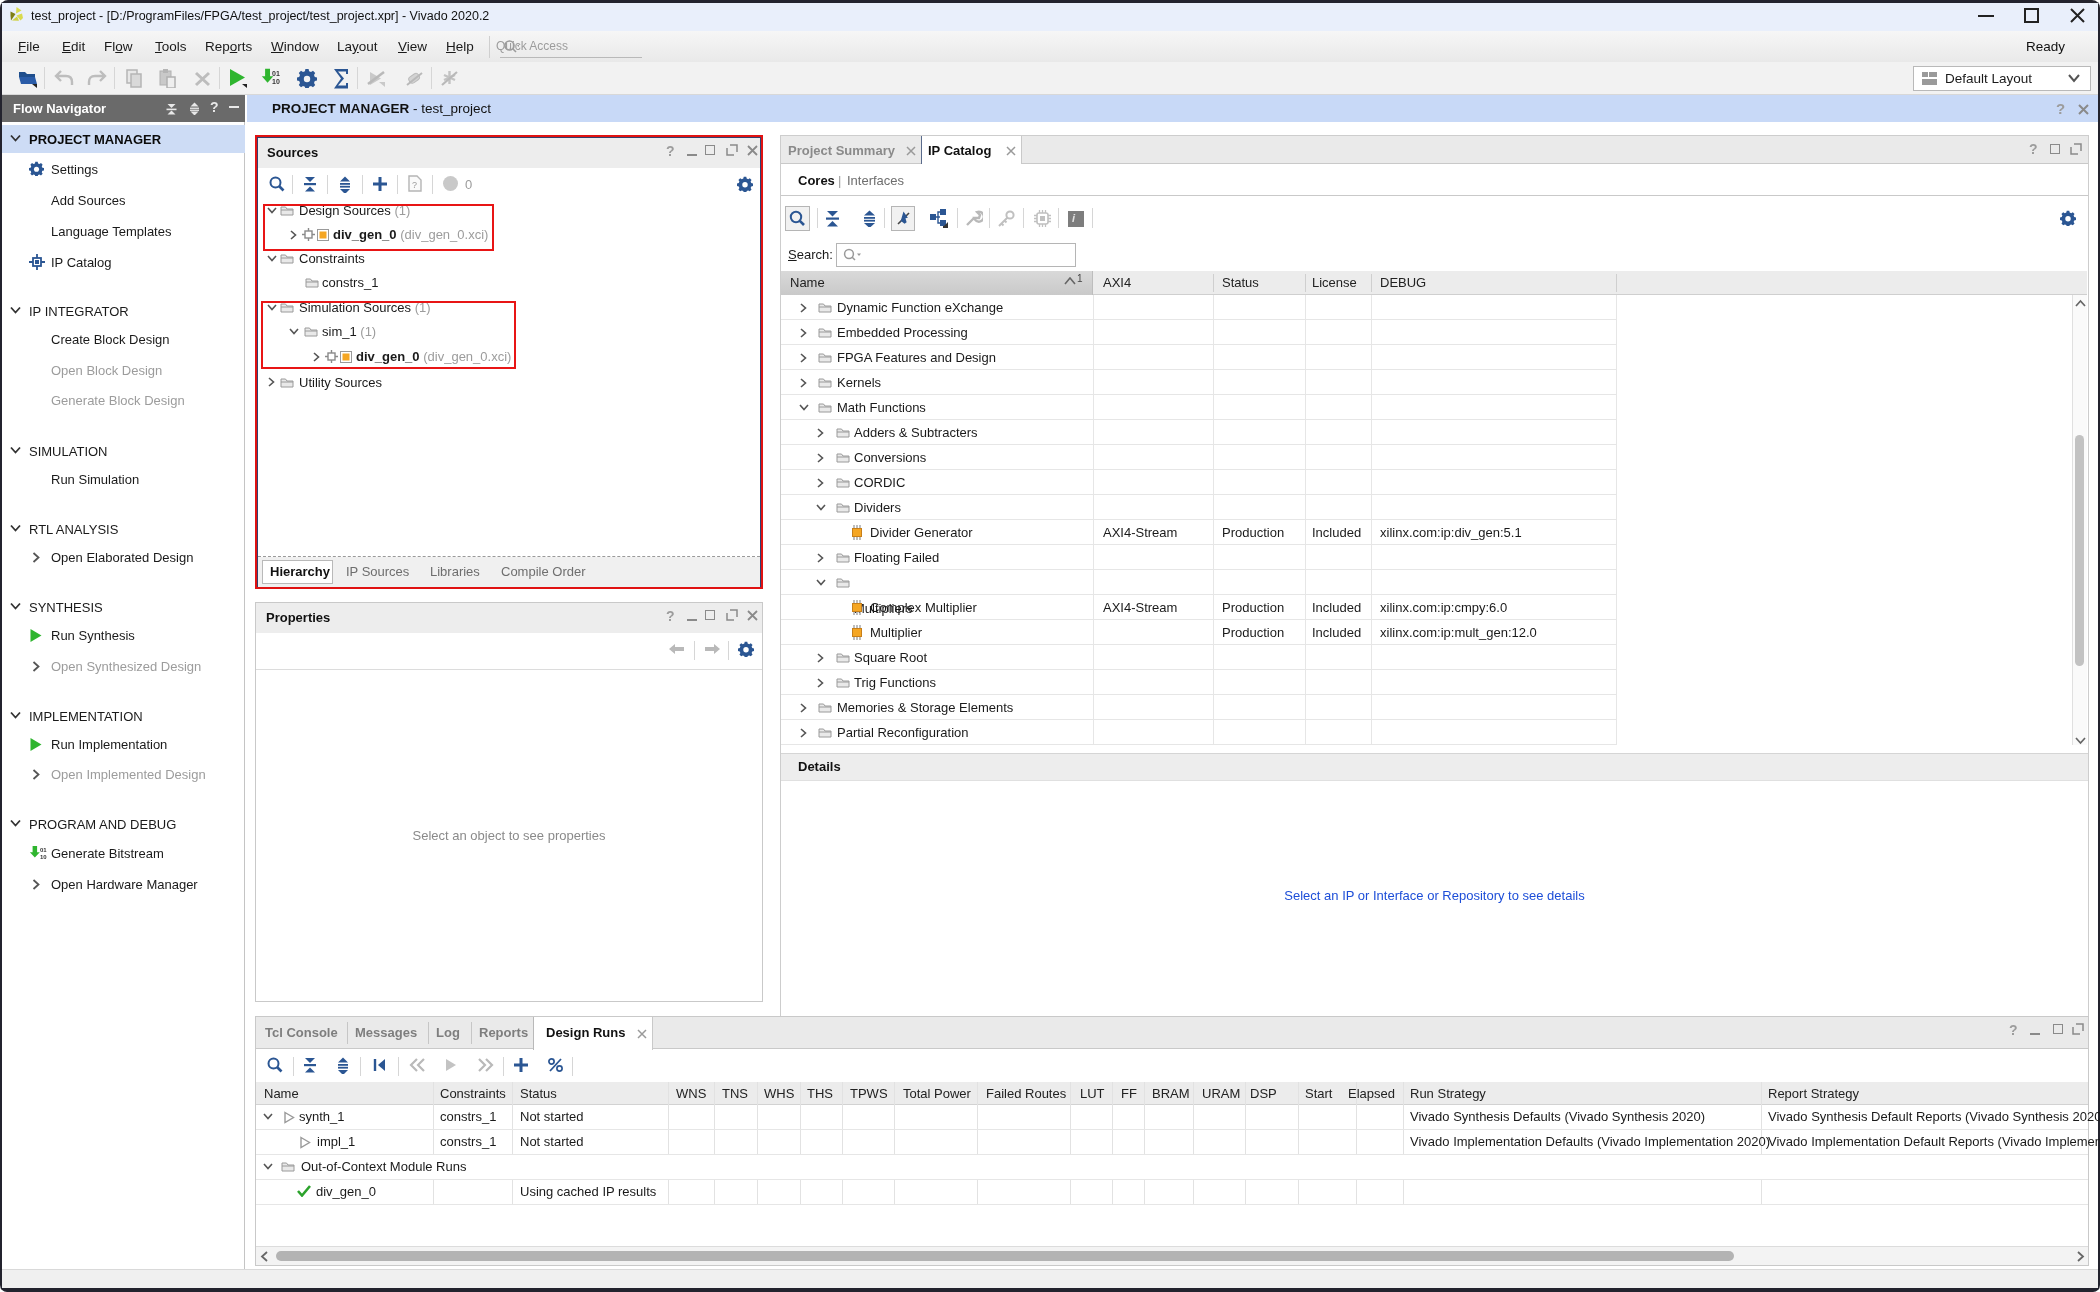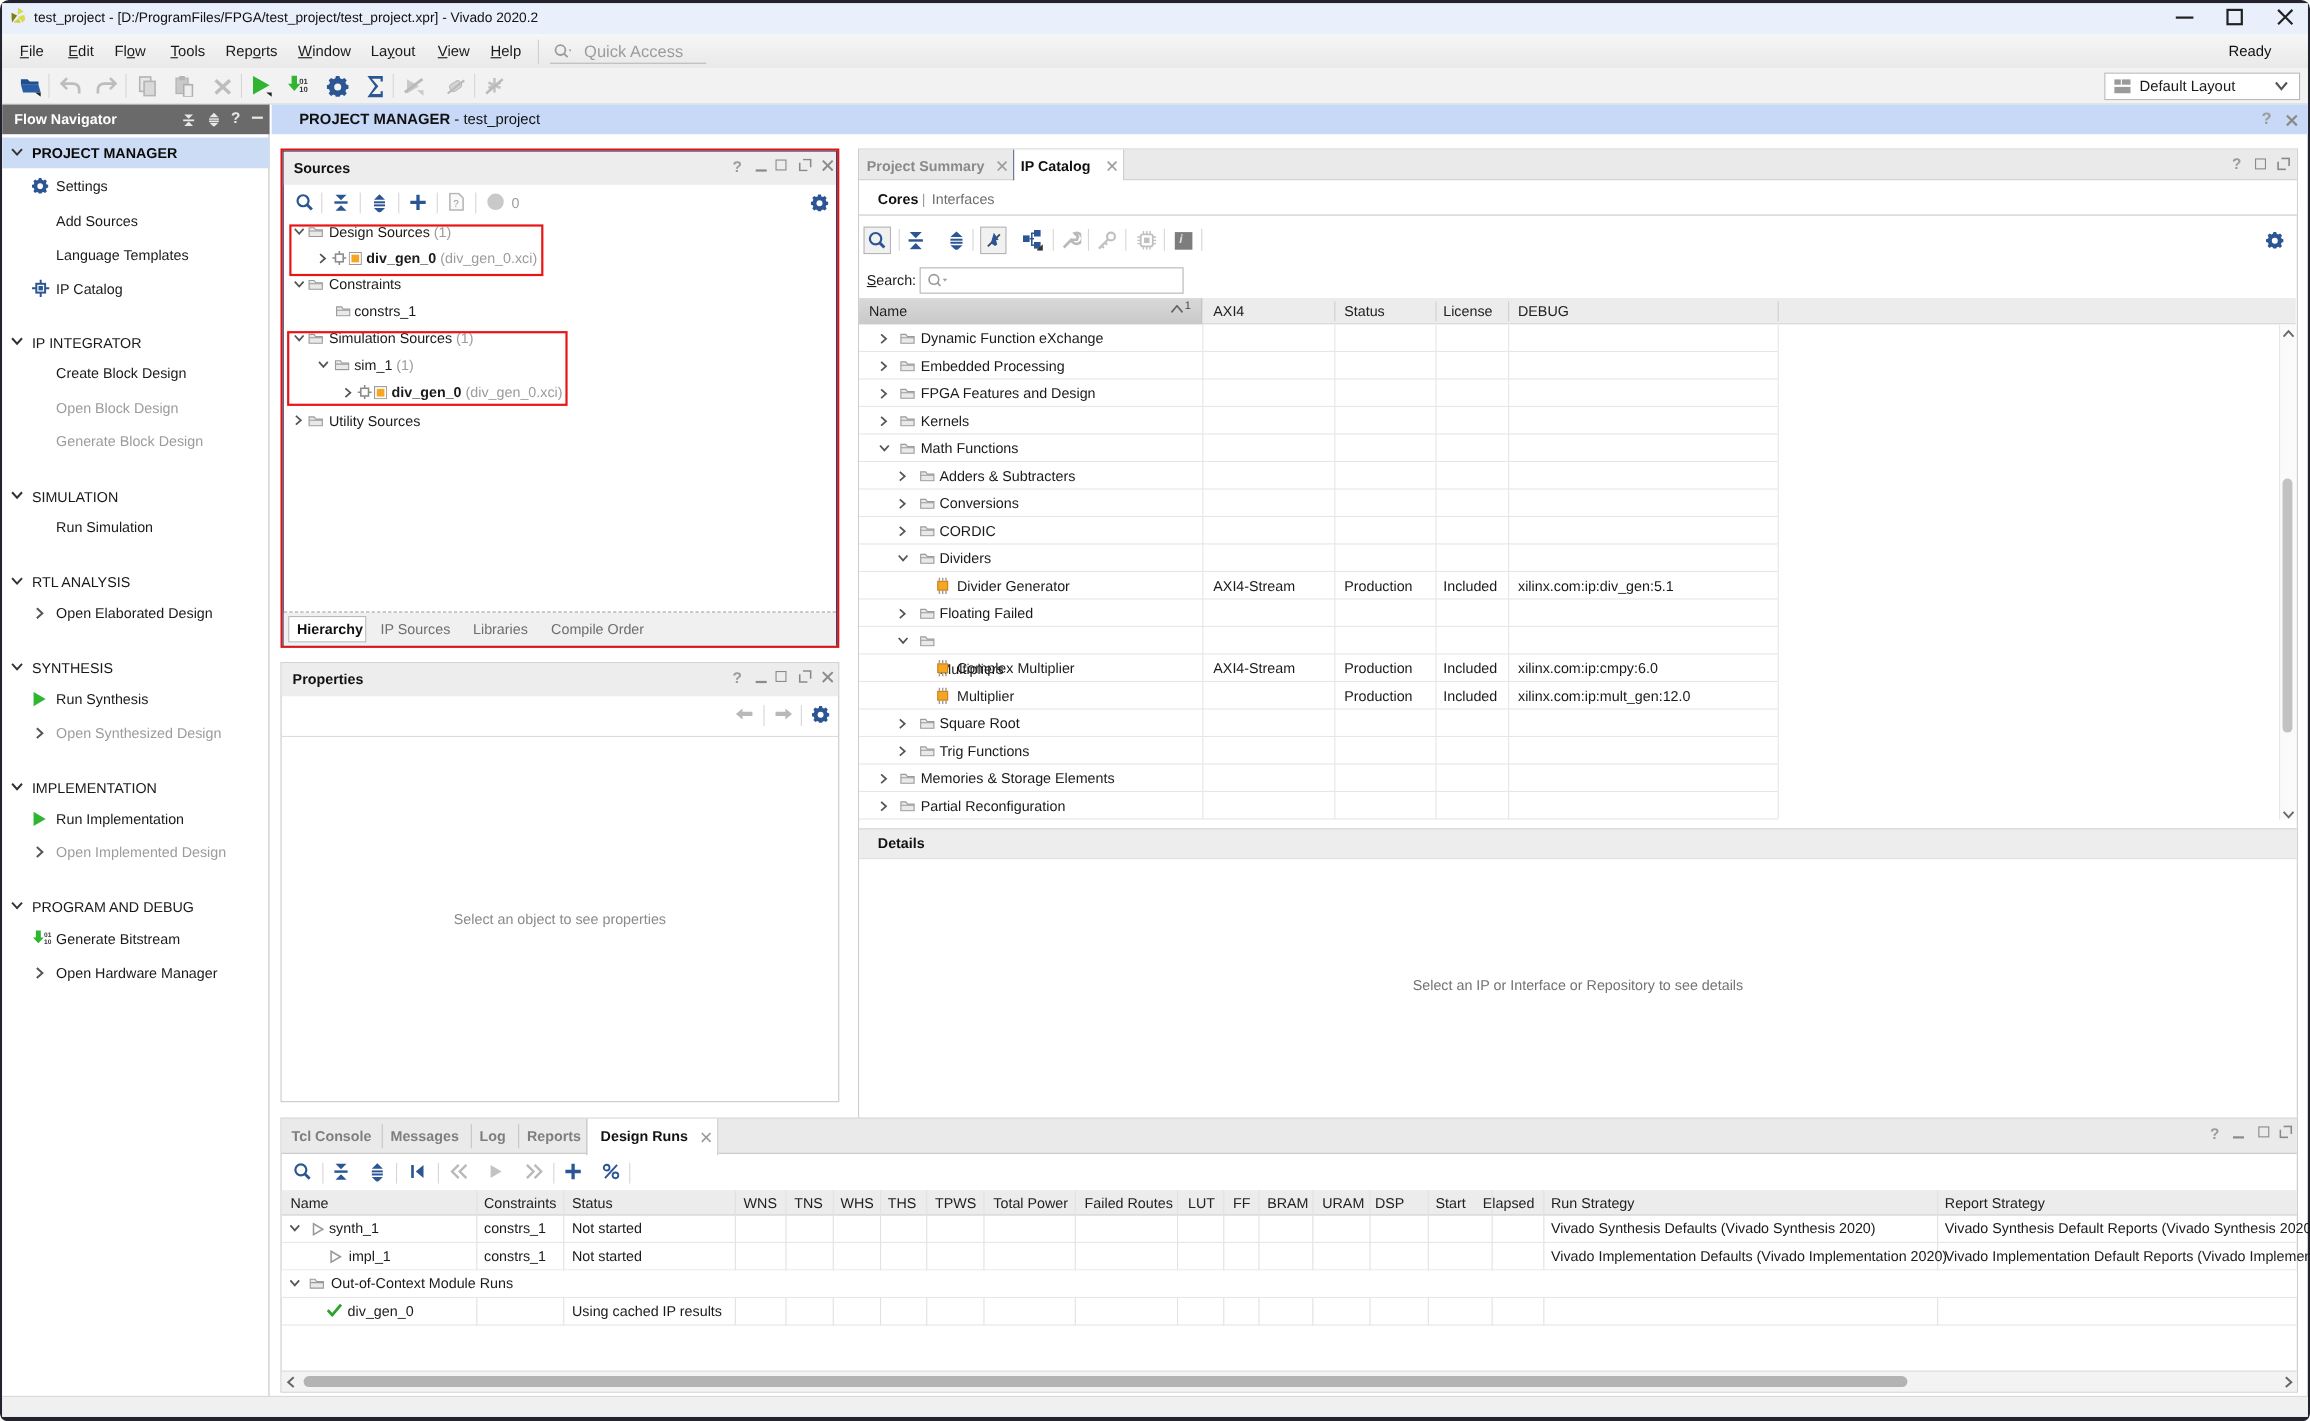--- a/index.html
+++ b/index.html
@@ -51,21 +51,21 @@
   <span class="abs" style="left:337px;">La<u>y</u>out</span>
   <span class="abs" style="left:398px;"><u>V</u>iew</span>
   <span class="abs" style="left:446px;"><u>H</u>elp</span>
 </div>
 <div class="sep" style="left:489px;top:36px;height:22px;background:#cfcfcf;"></div>
 <svg class="abs" style="left:503px;top:39px;" width="16" height="16">
       <circle cx="6.5" cy="6.5" r="4.5" fill="none" stroke="#9a9a9a" stroke-width="1.6"></circle>
       <path d="M10 10 L13 13" stroke="#9a9a9a" stroke-width="1.6"></path>
       <path d="M14 6 l3 0 l-1.5 2 z" fill="#9a9a9a"></path>
     </svg>
-<div class="abs graytxt" style="left:531px;top:39px;font-size:15px;">Quick Access</div>
+<div class="abs graytxt" style="left:496px;top:39px;font-size:12px;">Quick Access</div>
 <div class="abs" style="left:500px;top:57px;width:142px;height:1px;background:#b9b9b9;"></div>
 <div class="abs" style="left:2026px;top:39px;font-size:13.5px;color:#111;">Ready</div>
 
 <div class="abs" style="left:2px;top:62px;width:2096px;height:33px;background:#f2f2f2;border-bottom:1px solid #d8d8d8;"></div>
 <div class="abs" id="toolbar" style="left:0;top:62px;width:900px;height:33px;">
 
   <svg class="abs" style="left:18px;top:7px;" width="21" height="19">
         <path d="M1 3 h6 l2 2 h8 v3 h-16 z" fill="#1f4e8c"></path>
         <path d="M1 8 h16 l2 7 h-16 z" fill="#2a5ca8"></path>
         <path d="M14 15 l5 0 l0 4 z" fill="#222"></path>
@@ -723,21 +723,21 @@
   <svg class="abs" style="left:1294px;top:163px;" width="11" height="9">
         <path d="M1 7 L5.5 2 L10 7" fill="none" stroke="#666" stroke-width="1.7"></path>
       </svg>
   <svg class="abs" style="left:1294px;top:600px;" width="11" height="9">
         <path d="M1 2 L5.5 7 L10 2" fill="none" stroke="#666" stroke-width="1.7"></path>
       </svg>
   <div class="abs" style="left:1294px;top:299px;width:9px;height:231px;background:#c2c2c2;border-radius:5px;"></div>
 
   <div class="abs" style="left:0;top:617px;width:1307px;height:28px;background:#ededed;border-top:1px solid #d5d5d5;border-bottom:1px solid #e0e0e0;"></div>
   <div class="abs" style="left:17px;top:623px;font-weight:bold;color:#111;">Details</div>
-  <div class="abs" style="left:0;top:752px;width:1307px;text-align:center;color:#737373;">Select an IP or Interface or Repository to see details</div>
+  <div class="abs" style="left:0;top:752px;width:1307px;text-align:center;color:#1d4ed8;">Select an IP or Interface or Repository to see details</div>
 </div>
 
 <div class="panel" id="bottom-panel" style="left:255px;top:1016px;width:1834px;height:250px;font-size:13px;">
 
   <div class="abs" style="left:0;top:0;width:1832px;height:32px;background:#eaeaea;border-bottom:1px solid #c9c9c9;"></div>
   <div class="abs" style="left:9px;top:8px;color:#7e7e7e;font-weight:bold;">Tcl Console</div>
   <div class="sep" style="left:91px;top:5px;height:22px;background:#c6c6c6;"></div>
   <div class="abs" style="left:99px;top:8px;color:#7e7e7e;font-weight:bold;">Messages</div>
   <div class="sep" style="left:172px;top:5px;height:22px;background:#c6c6c6;"></div>
   <div class="abs" style="left:180px;top:8px;color:#7e7e7e;font-weight:bold;">Log</div>

